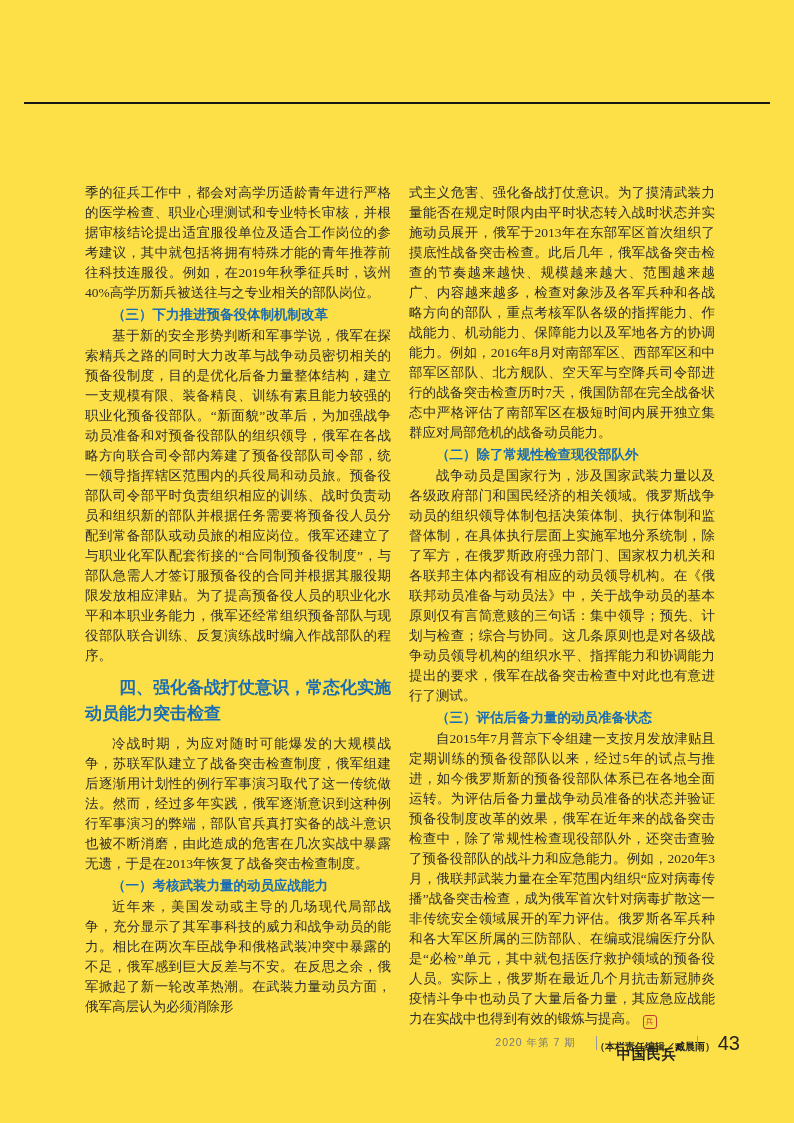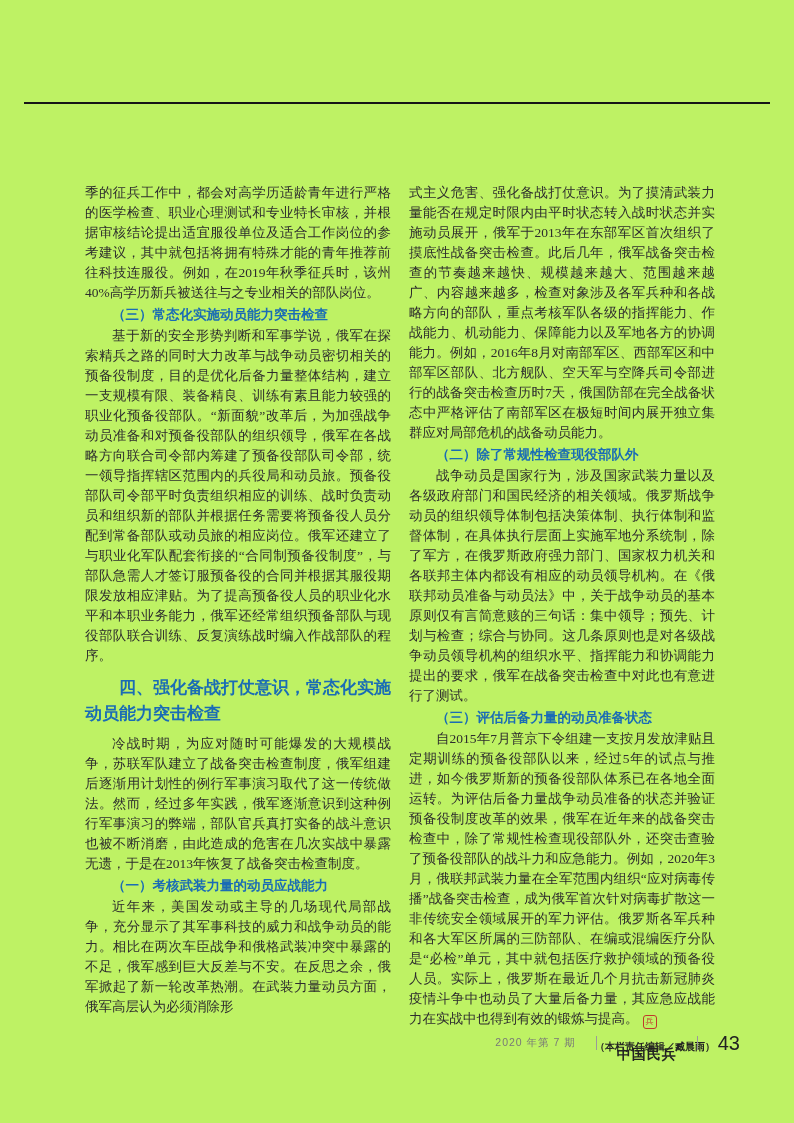--- a/index.html
+++ b/index.html
@@ -5,21 +5,21 @@
   :root{
     --blue:#1a6cb5;
     --red:#c0392b;
     --rule:#161616;
   }
   html,body{margin:0;padding:0;background:#e8e8e8;}
   .page{
     position:relative;
     width:794px;height:1123px;
     margin:0 auto;
-    background:#bef264;
+    background:#fde047;
     overflow:hidden;
   }
   .top-rule{
     position:absolute;left:24px;right:24px;top:102px;height:2px;
     background:var(--rule);
   }
   .content{
     position:absolute;left:85px;top:183px;width:630px;
     display:flex;gap:18px;
   }
@@ -69,21 +69,21 @@
 </style>
 </head>
 <body>
 
 <div class="page">
   <div class="top-rule"></div>
 
   <div class="content">
     <div class="col" id="col-left">
         <p class="para flush"><span>季的征兵工作中，都会对高学历适龄青年进行严格的医学检查、职业心理测试和专业特长审核，并根据审核结论提出适宜服役单位及适合工作岗位的参考建议，其中就包括将拥有特殊才能的青年推荐前往科技连服役。例如，在2019年秋季征兵时，该州40%高学历新兵被送往与之专业相关的部队岗位。</span></p>
-        <p class="subhead"><span>（三）常态化实施动员能力突击检查</span></p>
+        <p class="subhead"><span>（三）下力推进预备役体制机制改革</span></p>
         <p class="para"><span>基于新的安全形势判断和军事学说，俄军在探索精兵之路的同时大力改革与战争动员密切相关的预备役制度，目的是优化后备力量整体结构，建立一支规模有限、装备精良、训练有素且能力较强的职业化预备役部队。“新面貌”改革后，为加强战争动员准备和对预备役部队的组织领导，俄军在各战略方向联合司令部内筹建了预备役部队司令部，统一领导指挥辖区范围内的兵役局和动员旅。预备役部队司令部平时负责组织相应的训练、战时负责动员和组织新的部队并根据任务需要将预备役人员分配到常备部队或动员旅的相应岗位。俄军还建立了与职业化军队配套衔接的“合同制预备役制度”，与部队急需人才签订服预备役的合同并根据其服役期限发放相应津贴。为了提高预备役人员的职业化水平和本职业务能力，俄军还经常组织预备部队与现役部队联合训练、反复演练战时编入作战部队的程序。</span></p>
         <p class="secthead"><span>四、强化备战打仗意识，常态化实施动员能力突击检查</span></p>
         <p class="para"><span>冷战时期，为应对随时可能爆发的大规模战争，苏联军队建立了战备突击检查制度，俄军组建后逐渐用计划性的例行军事演习取代了这一传统做法。然而，经过多年实践，俄军逐渐意识到这种例行军事演习的弊端，部队官兵真打实备的战斗意识也被不断消磨，由此造成的危害在几次实战中暴露无遗，于是在2013年恢复了战备突击检查制度。</span></p>
         <p class="subhead"><span>（一）考核武装力量的动员应战能力</span></p>
         <p class="para"><span>近年来，美国发动或主导的几场现代局部战争，充分显示了其军事科技的威力和战争动员的能力。相比在两次车臣战争和俄格武装冲突中暴露的不足，俄军感到巨大反差与不安。在反思之余，俄军掀起了新一轮改革热潮。在武装力量动员方面，俄军高层认为必须消除形</span></p>
       </div>
     <div class="col" id="col-right">
         <p class="para flush"><span>式主义危害、强化备战打仗意识。为了摸清武装力量能否在规定时限内由平时状态转入战时状态并实施动员展开，俄军于2013年在东部军区首次组织了摸底性战备突击检查。此后几年，俄军战备突击检查的节奏越来越快、规模越来越大、范围越来越广、内容越来越多，检查对象涉及各军兵种和各战略方向的部队，重点考核军队各级的指挥能力、作战能力、机动能力、保障能力以及军地各方的协调能力。例如，2016年8月对南部军区、西部军区和中部军区部队、北方舰队、空天军与空降兵司令部进行的战备突击检查历时7天，俄国防部在完全战备状态中严格评估了南部军区在极短时间内展开独立集群应对局部危机的战备动员能力。</span></p>
         <p class="subhead"><span>（二）除了常规性检查现役部队外</span></p>
         <p class="para"><span>战争动员是国家行为，涉及国家武装力量以及各级政府部门和国民经济的相关领域。俄罗斯战争动员的组织领导体制包括决策体制、执行体制和监督体制，在具体执行层面上实施军地分系统制，除了军方，在俄罗斯政府强力部门、国家权力机关和各联邦主体内都设有相应的动员领导机构。在《俄联邦动员准备与动员法》中，关于战争动员的基本原则仅有言简意赅的三句话：集中领导；预先、计划与检查；综合与协同。这几条原则也是对各级战争动员领导机构的组织水平、指挥能力和协调能力提出的要求，俄军在战备突击检查中对此也有意进行了测试。</span></p>

